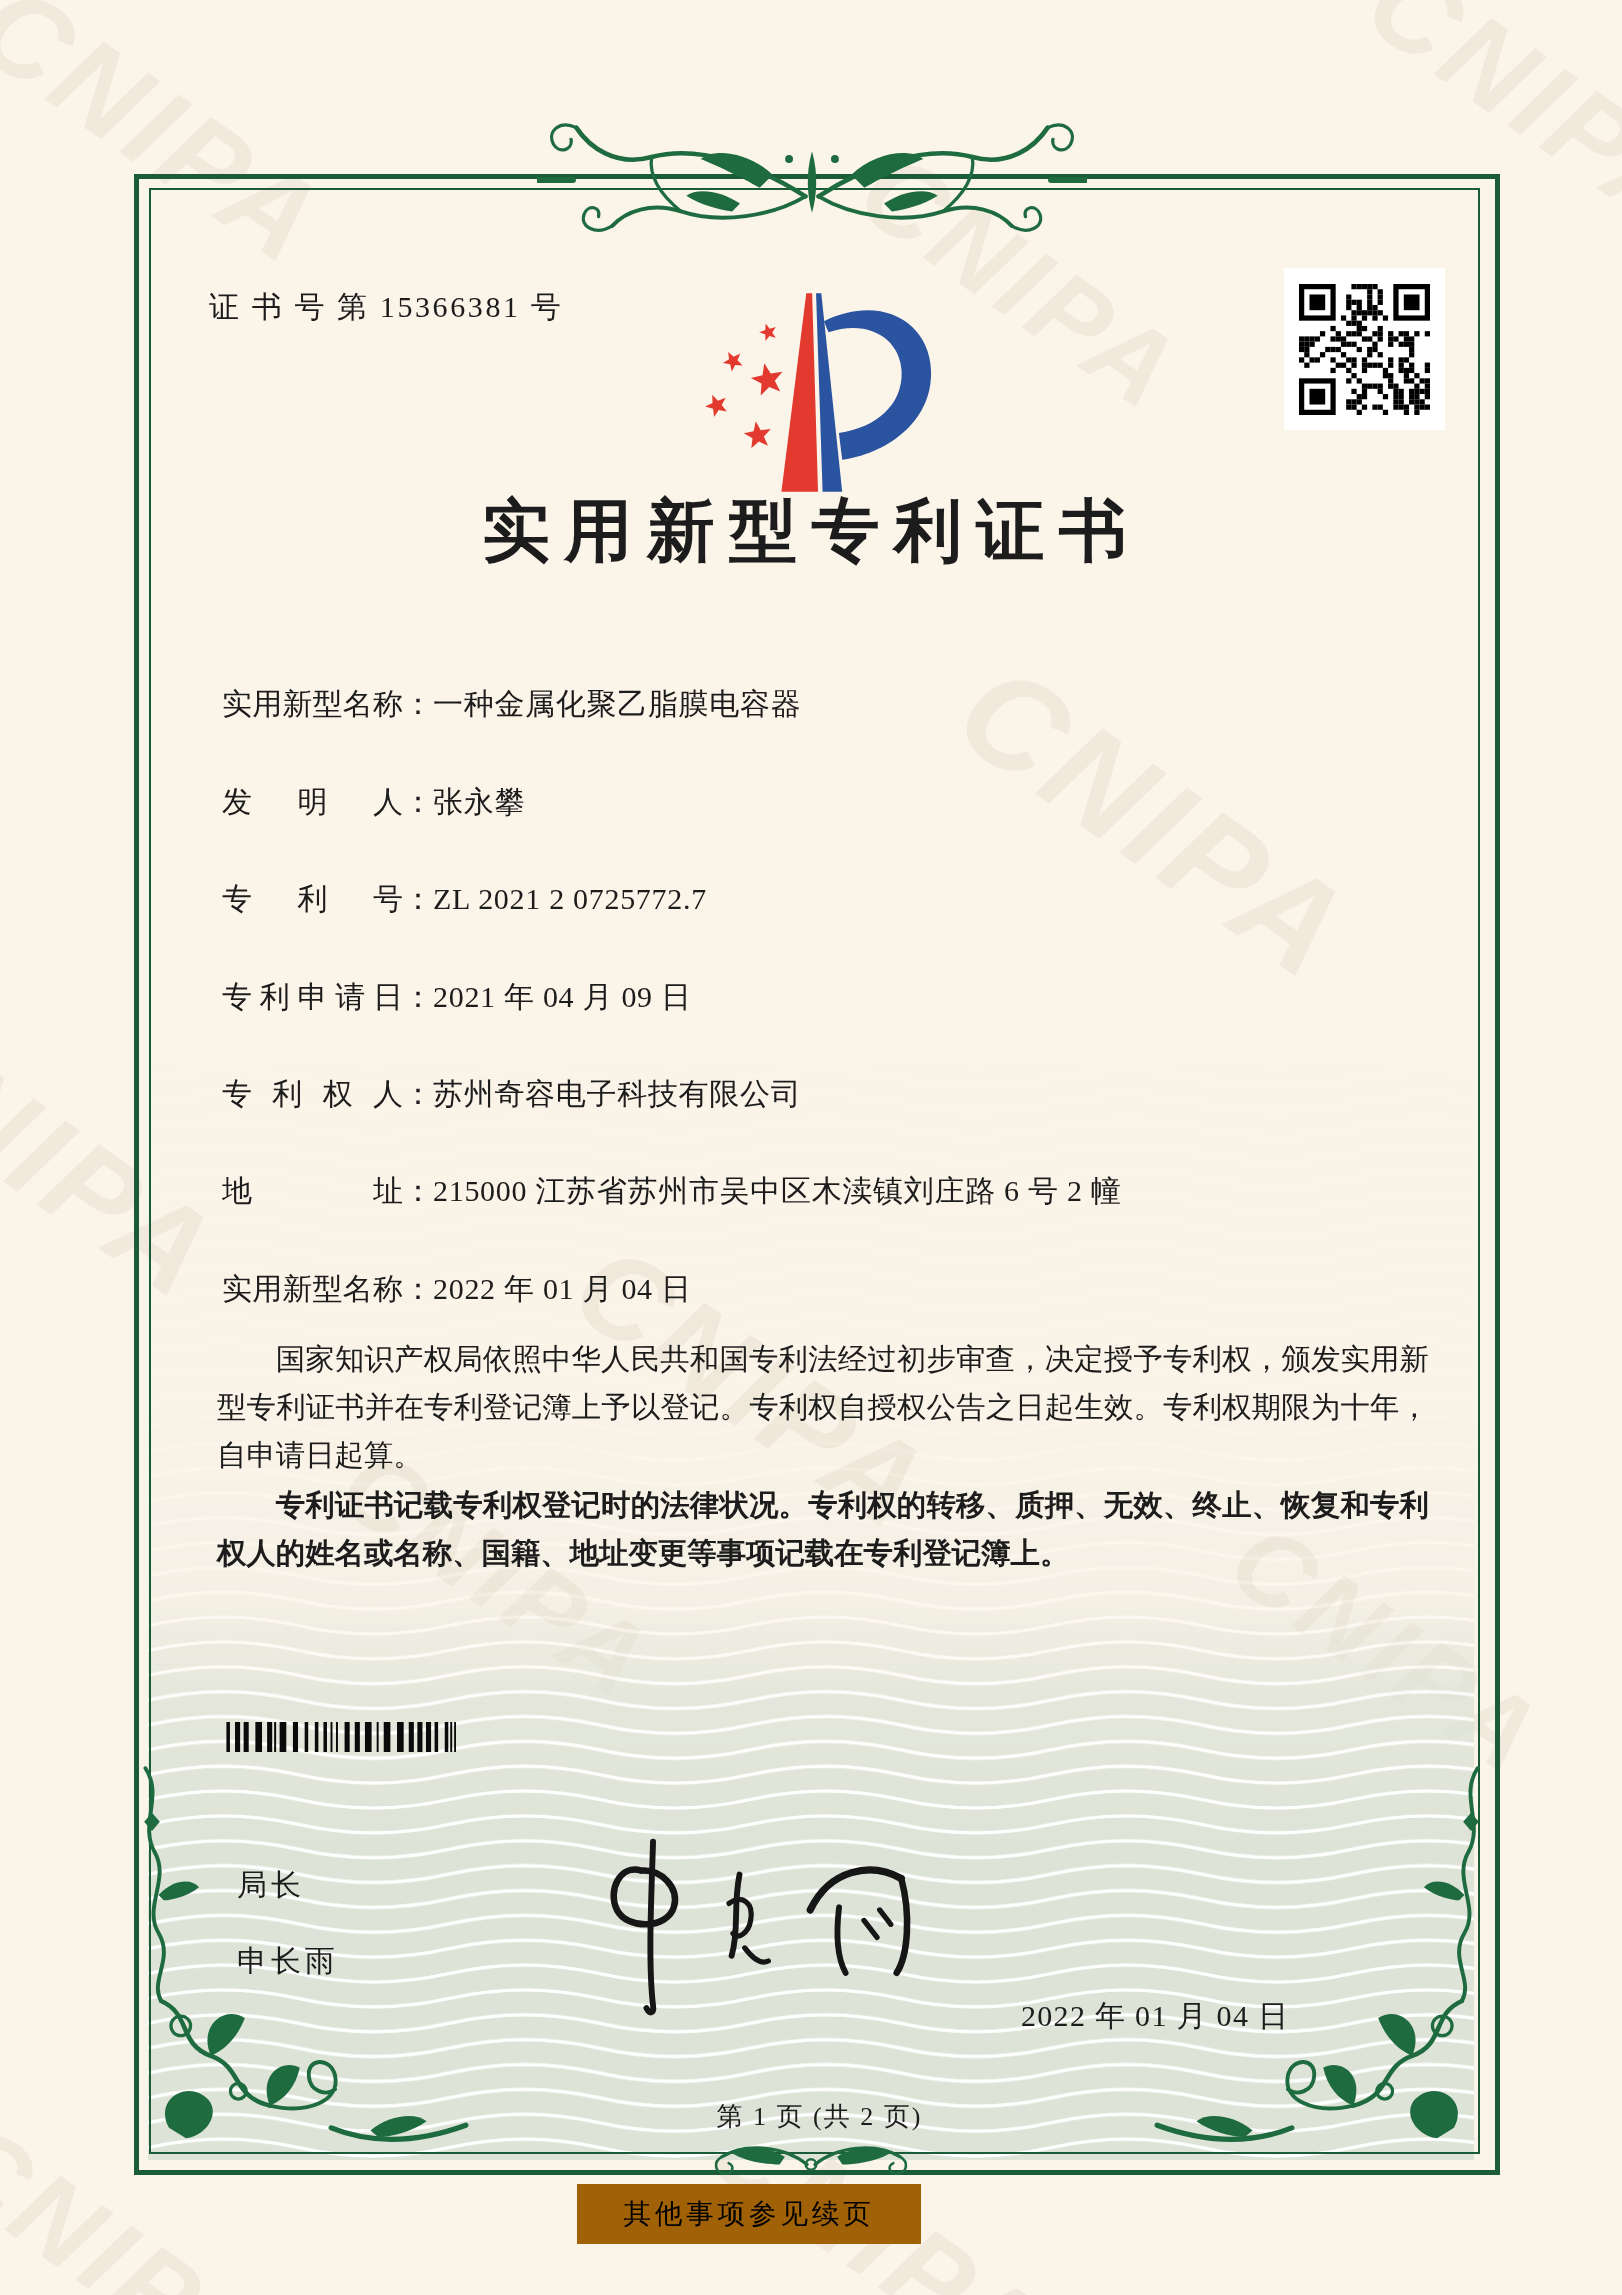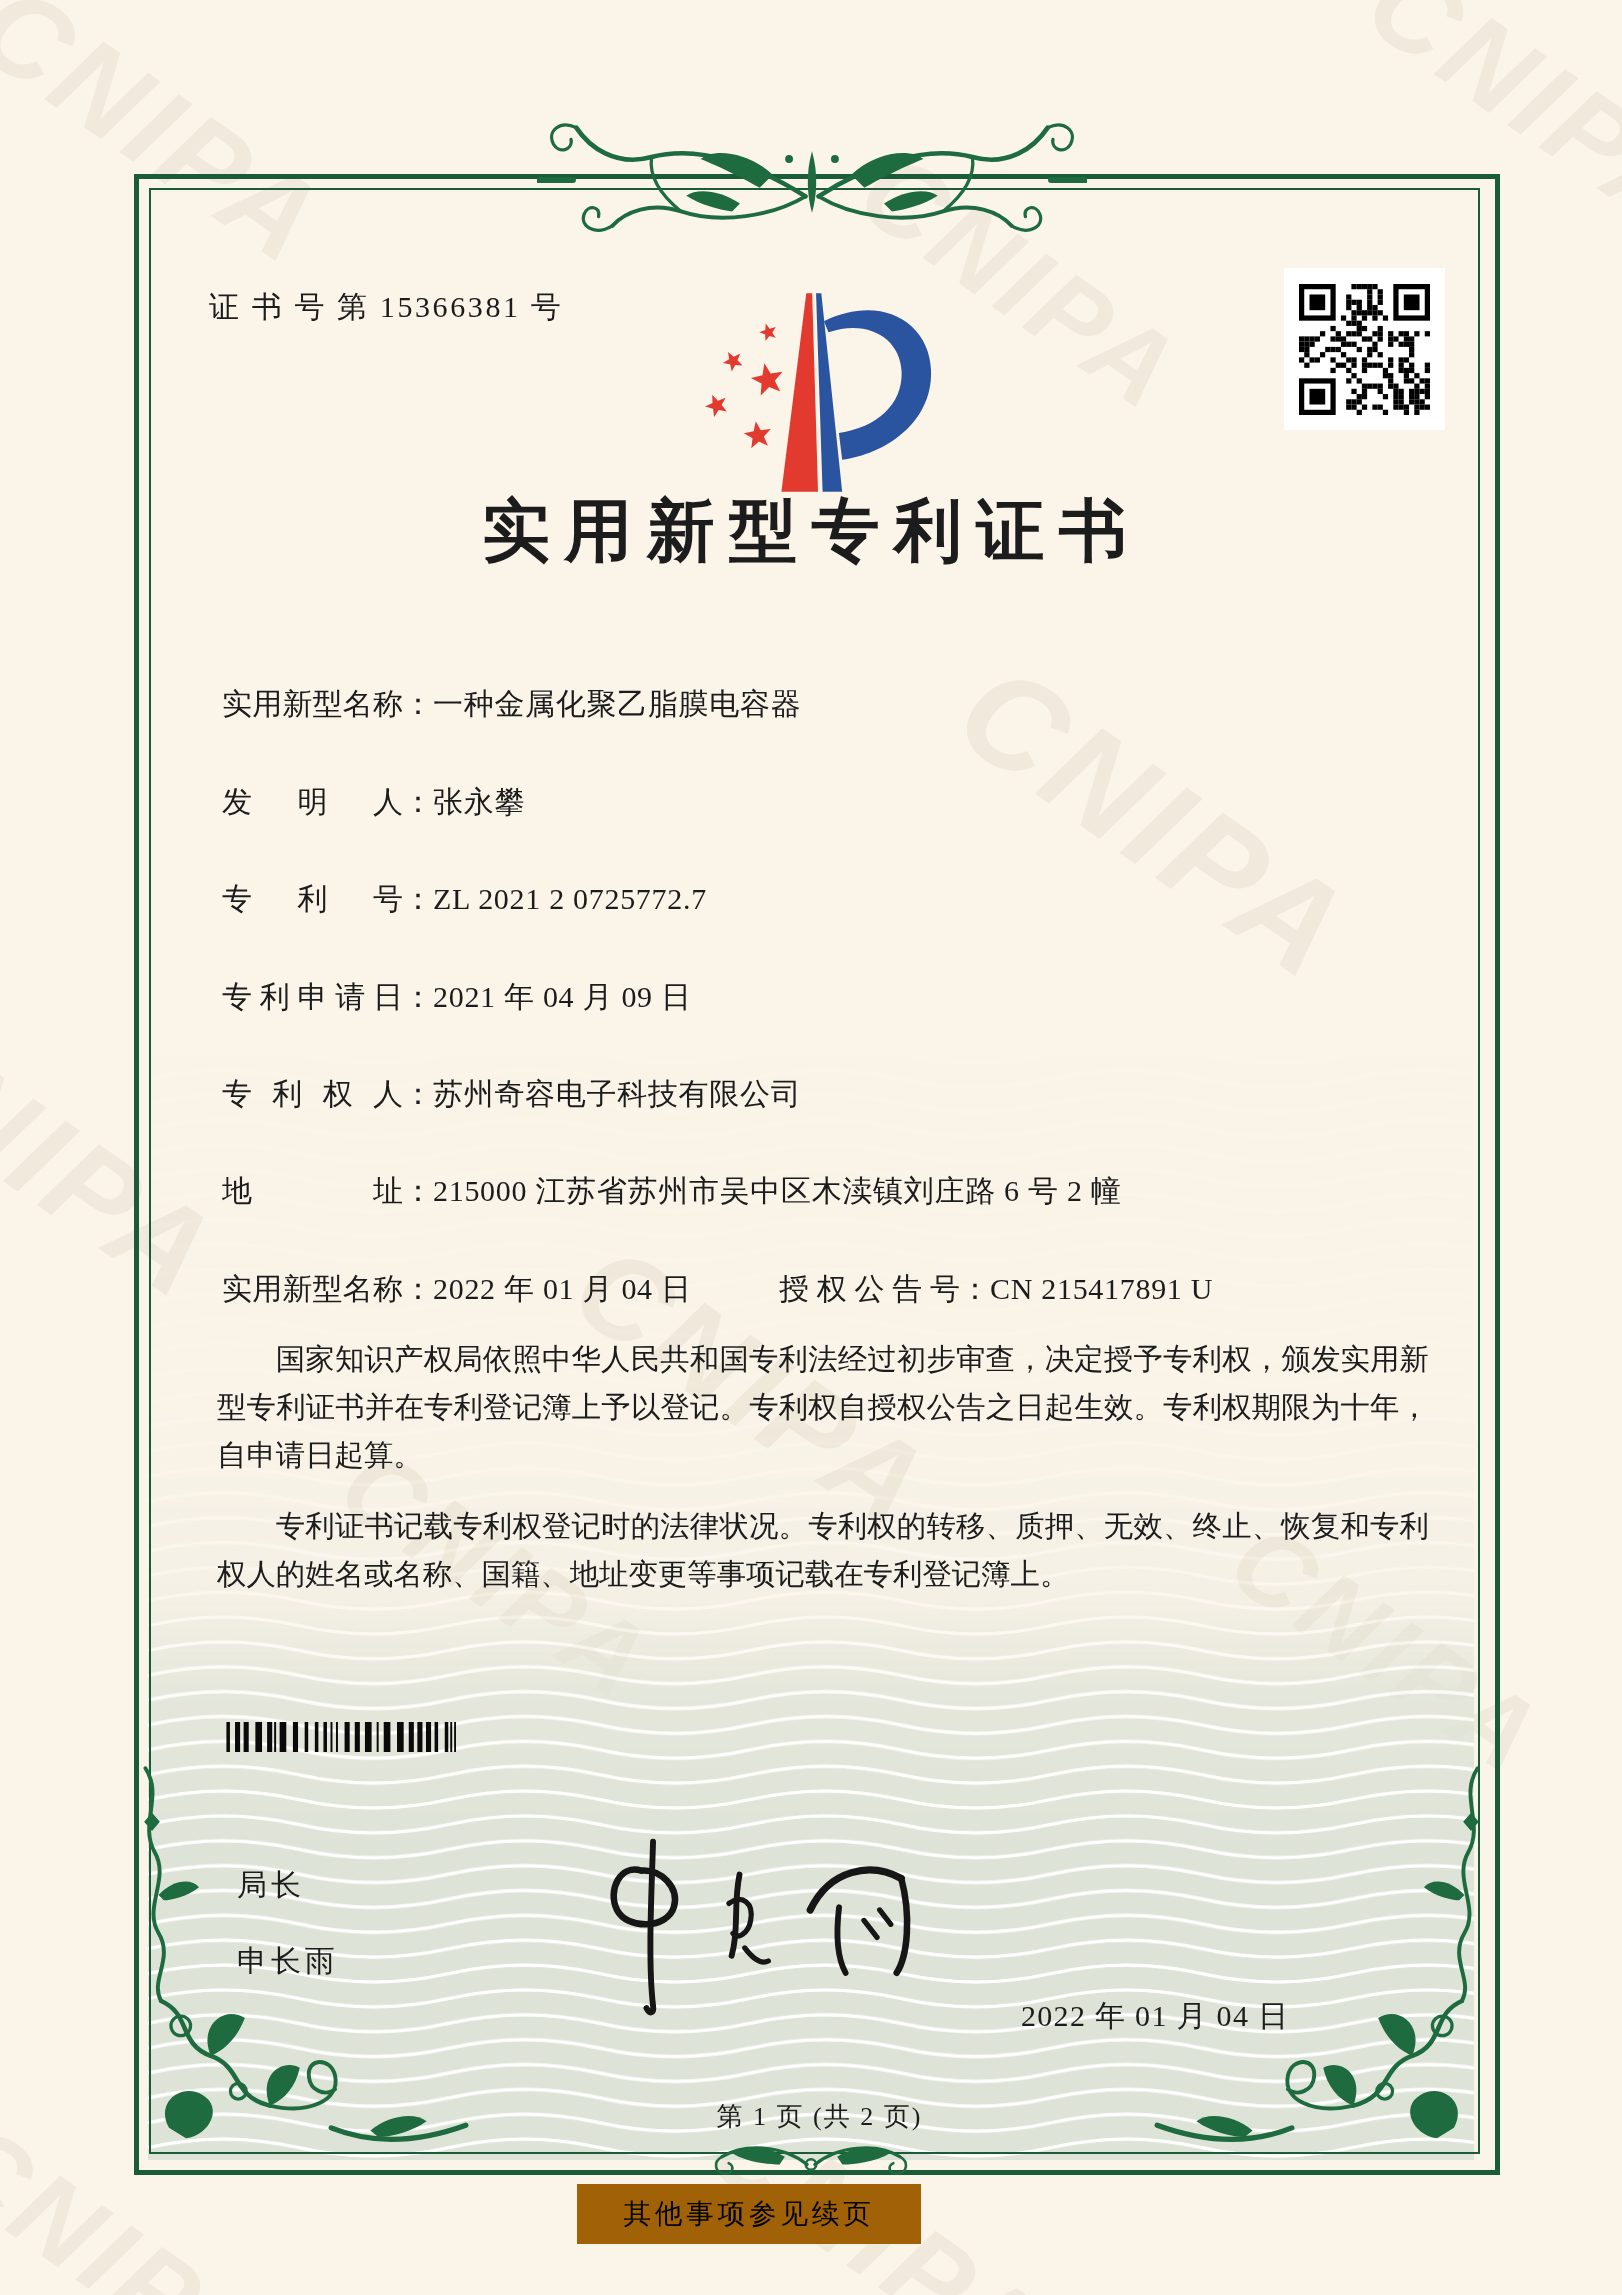--- a/index.html
+++ b/index.html
@@ -28,21 +28,21 @@
   .cert-no{position:absolute;left:209px;top:287px;font-size:30px;letter-spacing:2.6px;}
   .doc-title{position:absolute;left:0;top:486px;width:100%;text-align:center;
       font-size:68px;font-weight:bold;letter-spacing:14.4px;white-space:nowrap;}
   .field{position:absolute;left:222px;font-size:30px;white-space:nowrap;}
   .flabel{display:inline-block;width:181px;text-align:justify;text-align-last:justify;vertical-align:top;}
   .fvalue{letter-spacing:0.7px;}
   .field2{position:absolute;left:779px;font-size:30px;white-space:nowrap;}
   .paras{position:absolute;left:217px;top:1335px;width:1212px;font-size:29.4px;
       line-height:48px;text-align:justify;}
   .paras p{margin:0;text-indent:2em;}
-  .paras p + p{margin-top:23px;}
+  .paras p + p{margin-top:2px;font-weight:bold;}
   .signer-label{position:absolute;left:237px;font-size:30px;letter-spacing:3.9px;}
   .sig-svg{position:absolute;left:543px;top:1830px;z-index:6;}
   .issue-date{position:absolute;left:1021px;top:1996px;font-size:30px;letter-spacing:1.3px;}
   .page-footer{position:absolute;left:8px;top:2099px;width:100%;text-align:center;font-size:26px;letter-spacing:2px;}
   .note-strip{position:absolute;left:577px;top:2184px;width:344px;height:60px;background:#a16207;
       z-index:4;display:flex;align-items:center;justify-content:center;}
   .note-strip span{font-size:27.5px;letter-spacing:3.9px;}
 
   .qr-pad{position:absolute;left:1284px;top:268px;width:161px;height:162px;background:#ffffff;}
   .qr-pad svg{position:absolute;left:15px;top:15.7px;}
@@ -366,23 +366,20 @@
     </div>
     <div class="field" style="top:1074px">
       <span class="flabel">专利权人</span><span>：</span><span class="fvalue">苏州奇容电子科技有限公司</span>
     </div>
     <div class="field" style="top:1171px">
       <span class="flabel">地址</span><span>：</span><span class="fvalue">215000  江苏省苏州市吴中区木渎镇刘庄路 6 号 2 幢</span>
     </div>
     <div class="field" style="top:1269px">
       <span class="flabel">实用新型名称</span><span>：</span><span class="fvalue">2022 年 01 月 04 日</span>
     </div>
-    <div class="field2" style="top:1269px">
-      <span class="flabel">授权公告号</span><span>：</span><span class="fvalue">CN 215417891 U</span>
-    </div>
 
     <div class="paras">
       <p>国家知识产权局依照中华人民共和国专利法经过初步审查，决定授予专利权，颁发实用新型专利证书并在专利登记簿上予以登记。专利权自授权公告之日起生效。专利权期限为十年，自申请日起算。</p>
       <p>专利证书记载专利权登记时的法律状况。专利权的转移、质押、无效、终止、恢复和专利权人的姓名或名称、国籍、地址变更等事项记载在专利登记簿上。</p>
     </div>
 
     <svg class="barcode" id="barcode" width="233" height="30" viewBox="0 0 356 46">
         <rect x="0" y="0" width="5.4" height="46" fill="#0a0a0a"></rect>
         <rect x="13.2" y="0" width="7.8" height="46" fill="#0a0a0a"></rect>
         <rect x="26.4" y="0" width="7.8" height="46" fill="#0a0a0a"></rect>

